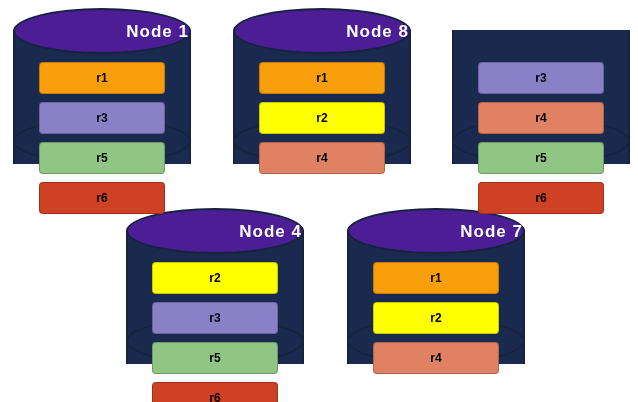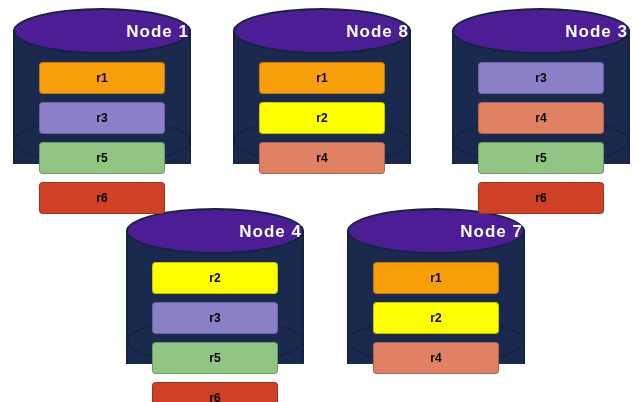--- a/index.html
+++ b/index.html
@@ -141,23 +141,20 @@
           <span class="record-label">r2</span>
         </div>
         <div class="record-bar" style="background: rgb(224, 129, 99);">
           <span class="record-label">r4</span>
         </div>
       </div>
     </div>
     <div class="node" style="left: 452px; top: 8px;">
       <div class="cyl-body"></div>
       <div class="cyl-bottom"></div>
-      <div class="cyl-top">
-        <span class="node-label">Node  3</span>
-      </div>
       <div class="records">
         <div class="record-bar" style="background: rgb(138, 128, 200);">
           <span class="record-label">r3</span>
         </div>
         <div class="record-bar" style="background: rgb(224, 129, 99);">
           <span class="record-label">r4</span>
         </div>
         <div class="record-bar" style="background: rgb(144, 197, 131);">
           <span class="record-label">r5</span>
         </div>

